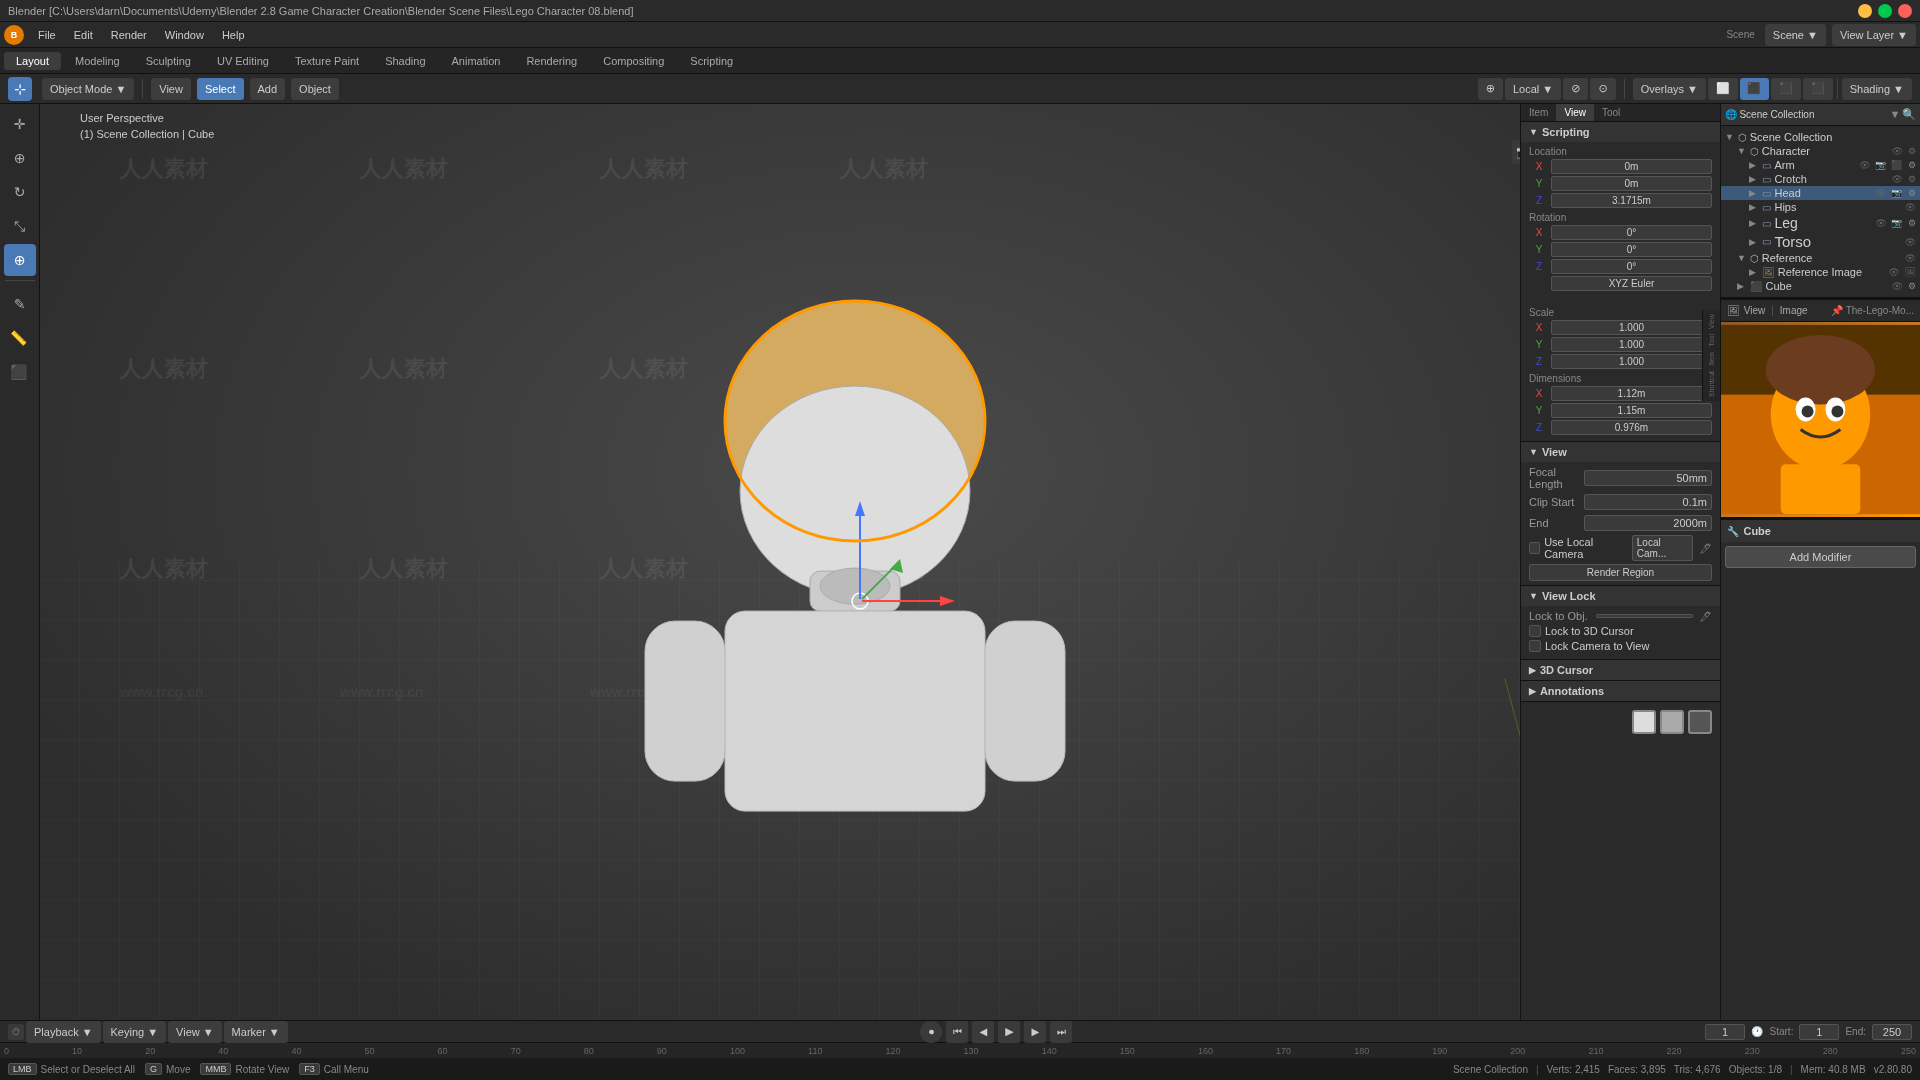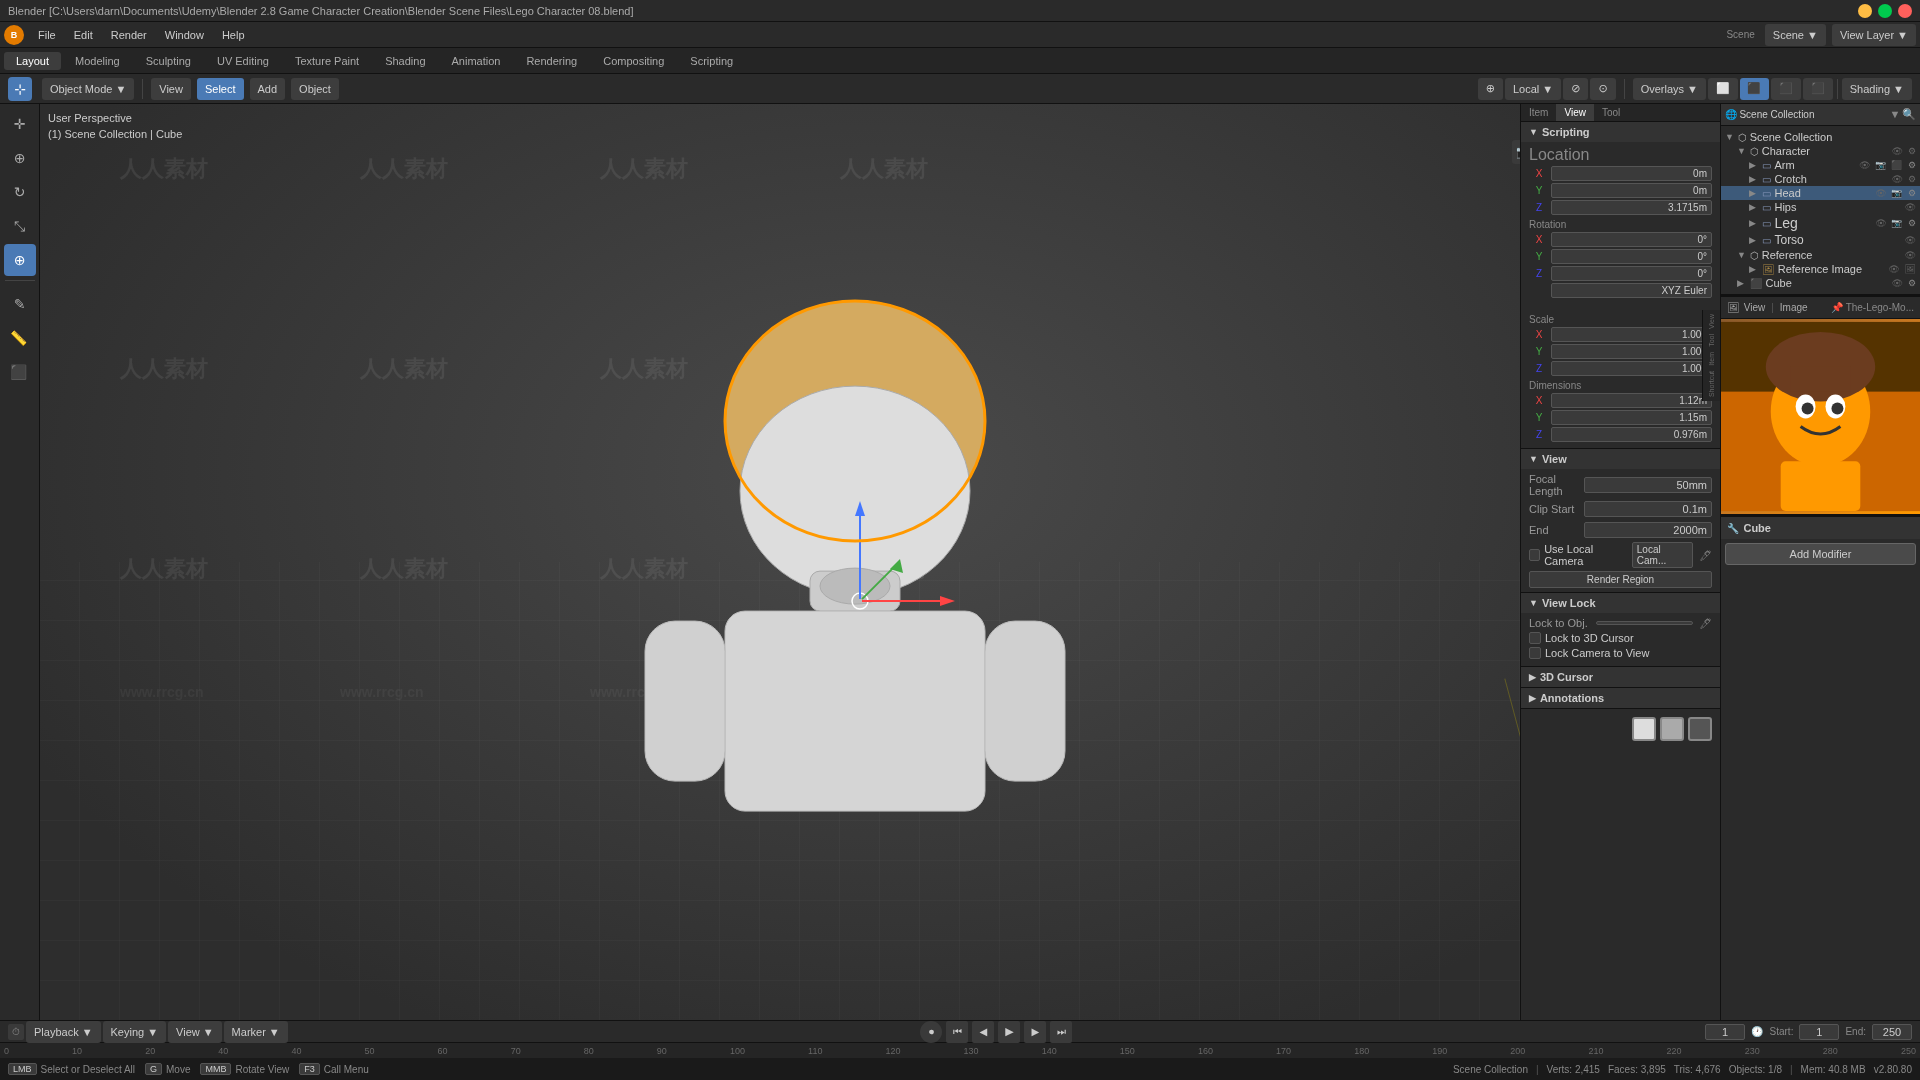--- a/index.html
+++ b/index.html
@@ -204,21 +204,21 @@
     }
 
     
     #viewport-info {
       position: absolute;
       top: 6px;
       left: 8px;
       color: #ccc;
       font-size: 11px;
     }
-    #viewport-info div { line-height: 16px; }
+    #viewport-info div { line-height: 16px; margin-left: 32px; }
 
     
     #right-panel {
       position: absolute;
       top: 104px;
       right: 0;
       width: 200px;
       bottom: 60px;
       background: #2a2a2a;
       border-left: 1px solid #111;
@@ -294,21 +294,21 @@
     .axis-label.y { color: #4a4; }
     .axis-label.z { color: #44e; }
     .field-input {
       background: #3a3a3a;
       border: 1px solid #555;
       border-radius: 2px;
       color: #ccc;
       font-size: 10px;
       padding: 1px 4px;
       width: 100%;
-      text-align: right;
+      text-align: center;
     }
     .checkbox-row {
       display: flex;
       align-items: center;
       gap: 4px;
       margin-bottom: 3px;
     }
     .checkbox {
       width: 12px;
       height: 12px;
@@ -660,21 +660,21 @@
     <div class="n-tab active">View</div>
     <div class="n-tab">Tool</div>
   </div>
 
   <div class="panel-section">
     <div class="panel-header">
       <span class="arrow">▼</span>
       <span>Scripting</span>
     </div>
     <div class="panel-content">
-      <div style="font-size:16px;color:#888;margin-bottom:2px;">Location</div>
+      <div style="font-size:10px;color:#888;margin-bottom:2px;">Location</div>
       <div class="panel-row-3">
         <span class="axis-label x">X</span>
         <div class="field-input">0m</div>
       </div>
       <div class="panel-row-3">
         <span class="axis-label y">Y</span>
         <div class="field-input">0m</div>
       </div>
       <div class="panel-row-3">
         <span class="axis-label z">Z</span>
@@ -870,21 +870,21 @@
       <span style="font-size:10px;color:#8899bb;">▭</span>
       <span style="font-size:14px;">Leg</span>
       <span style="margin-left:auto;font-size:9px;color:#666;">👁</span>
       <span style="font-size:9px;color:#666;margin-left:2px;">📷</span>
       <span style="font-size:9px;color:#888;margin-left:2px;">⚙</span>
     </div>
 
     <div class="outliner-item indent-2">
       <span class="tree-arrow">▶</span>
       <span style="font-size:10px;color:#8899bb;">▭</span>
-      <span style="font-size:12px;">Torso</span>
+      <span style="font-size:15px;">Torso</span>
       <span style="margin-left:auto;font-size:9px;color:#666;">👁</span>
     </div>
 
     <div class="outliner-item indent-1">
       <span class="tree-arrow">▼</span>
       <span style="font-size:10px;color:#aaa;">⬡</span>
       <span style="font-size:11px;">Reference</span>
       <span style="margin-left:auto;font-size:9px;color:#666;">👁</span>
     </div>
 

